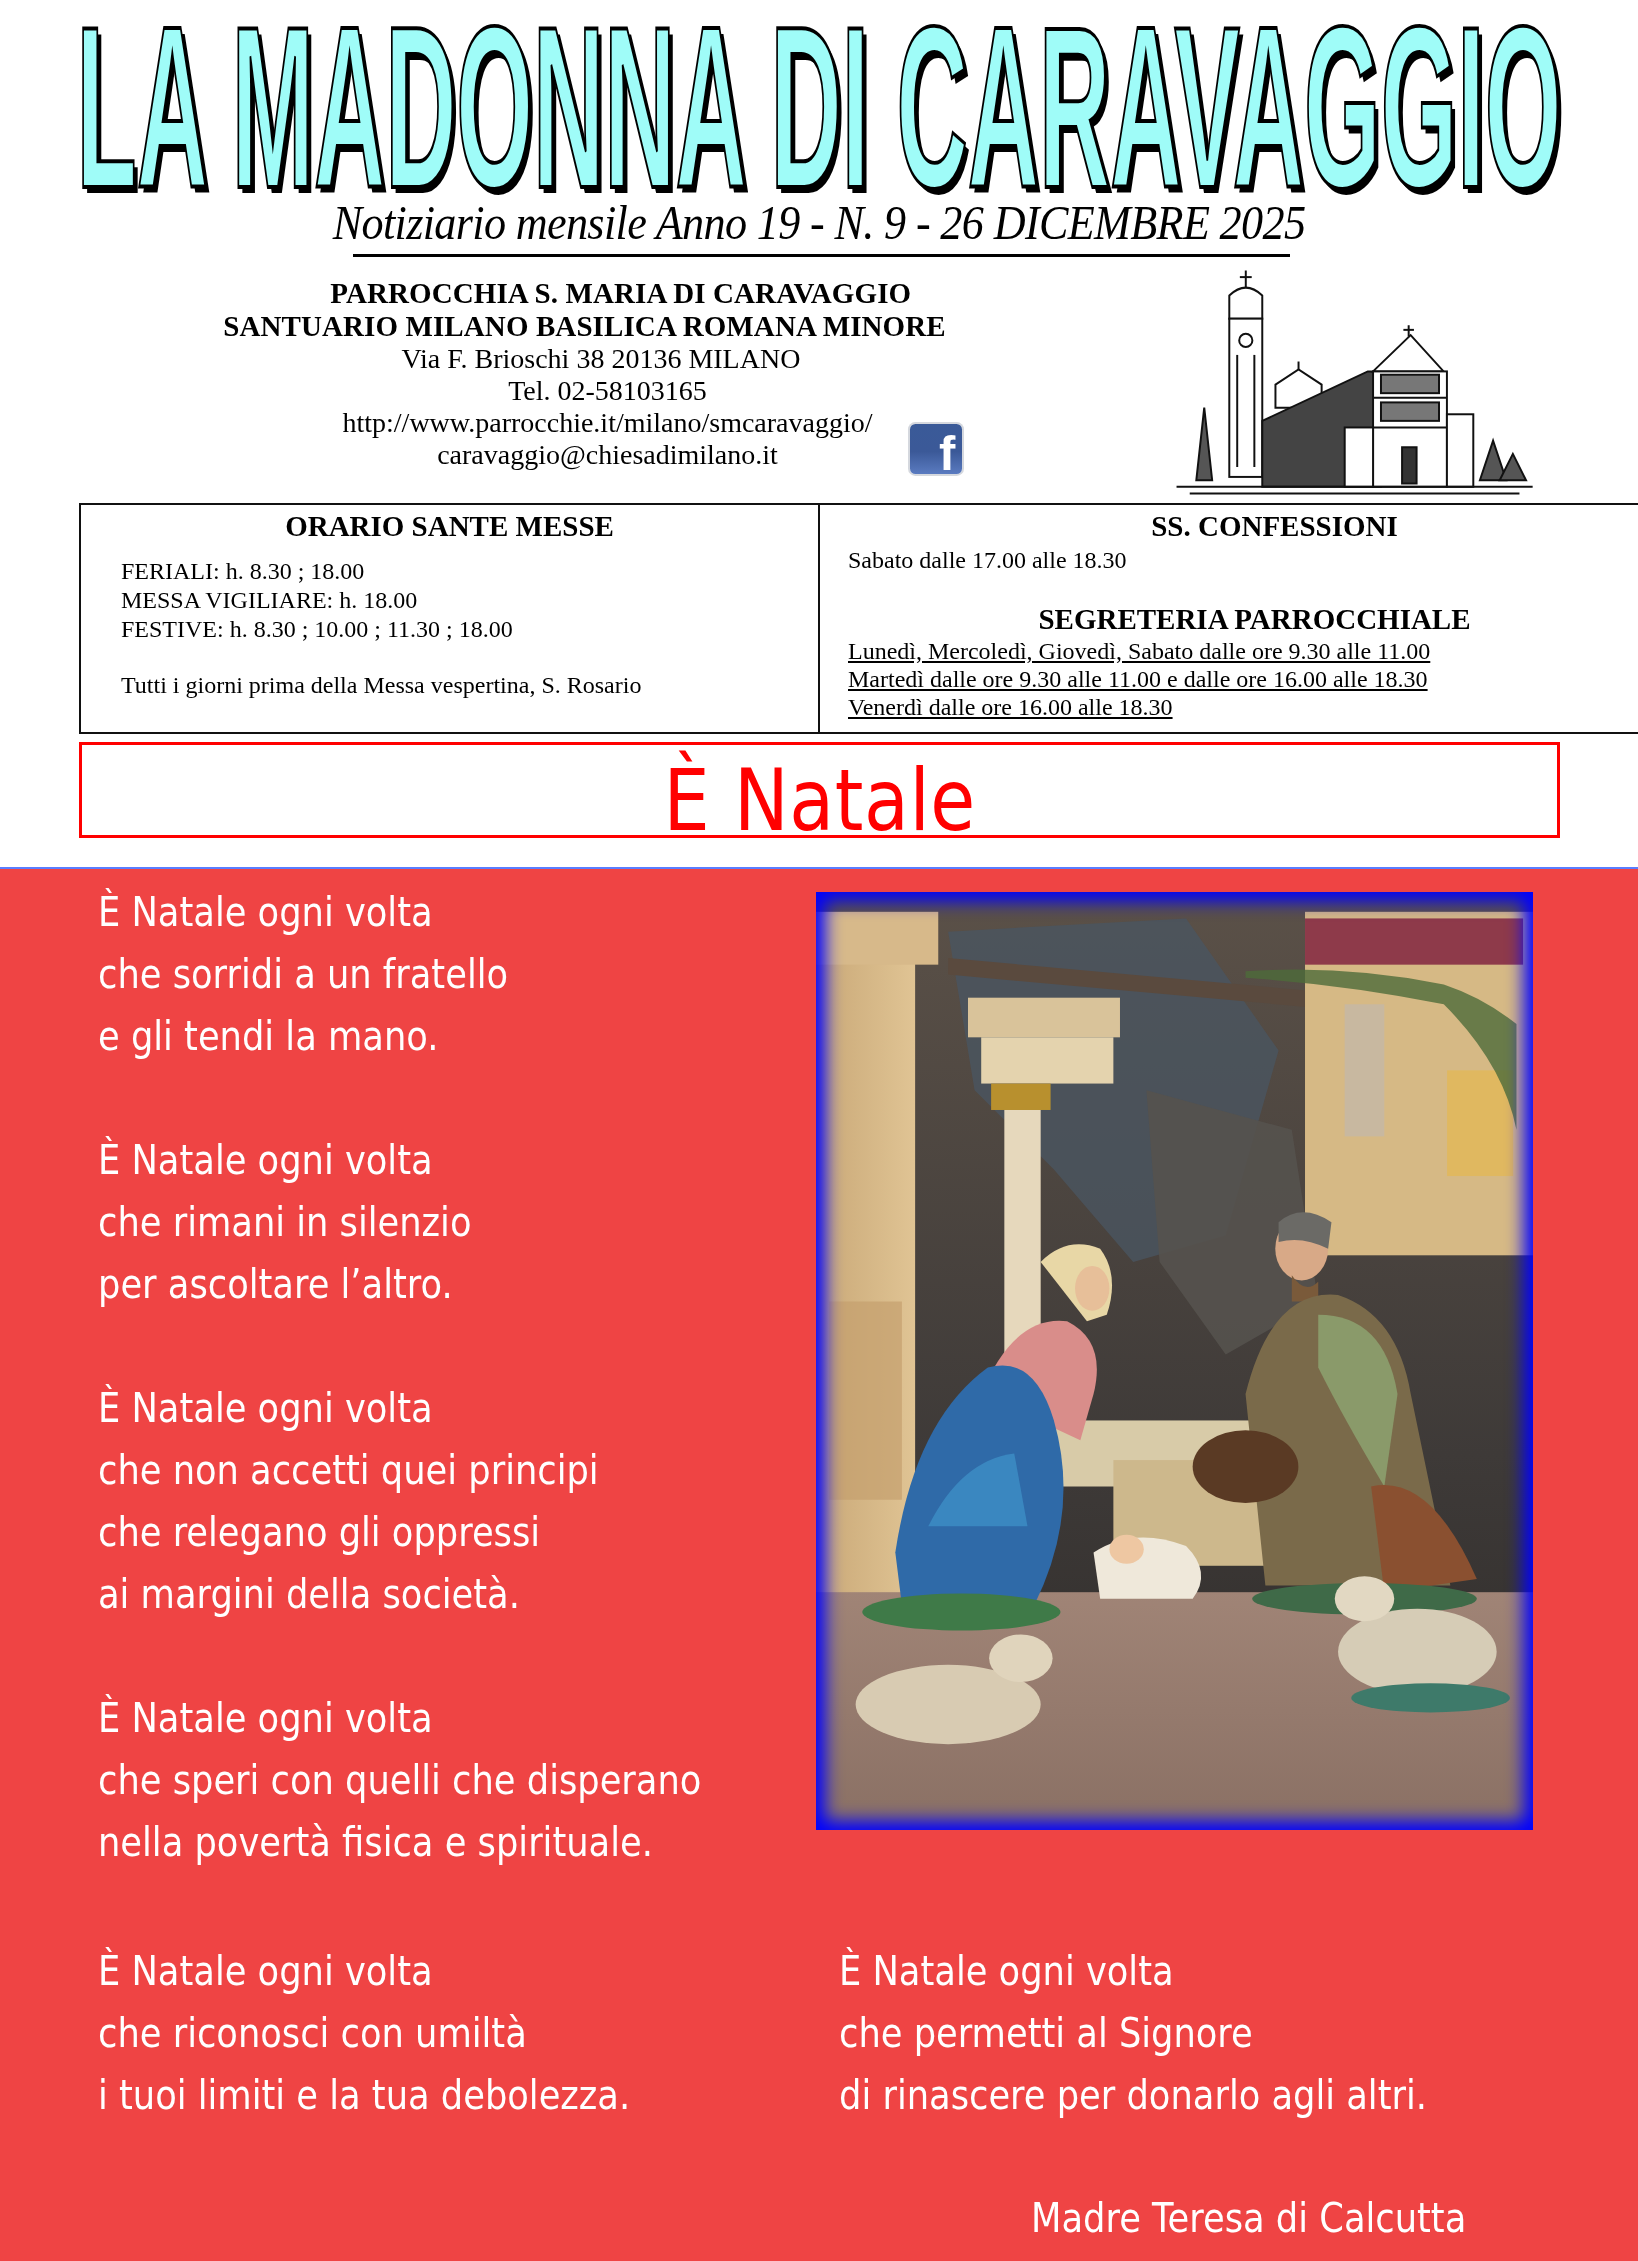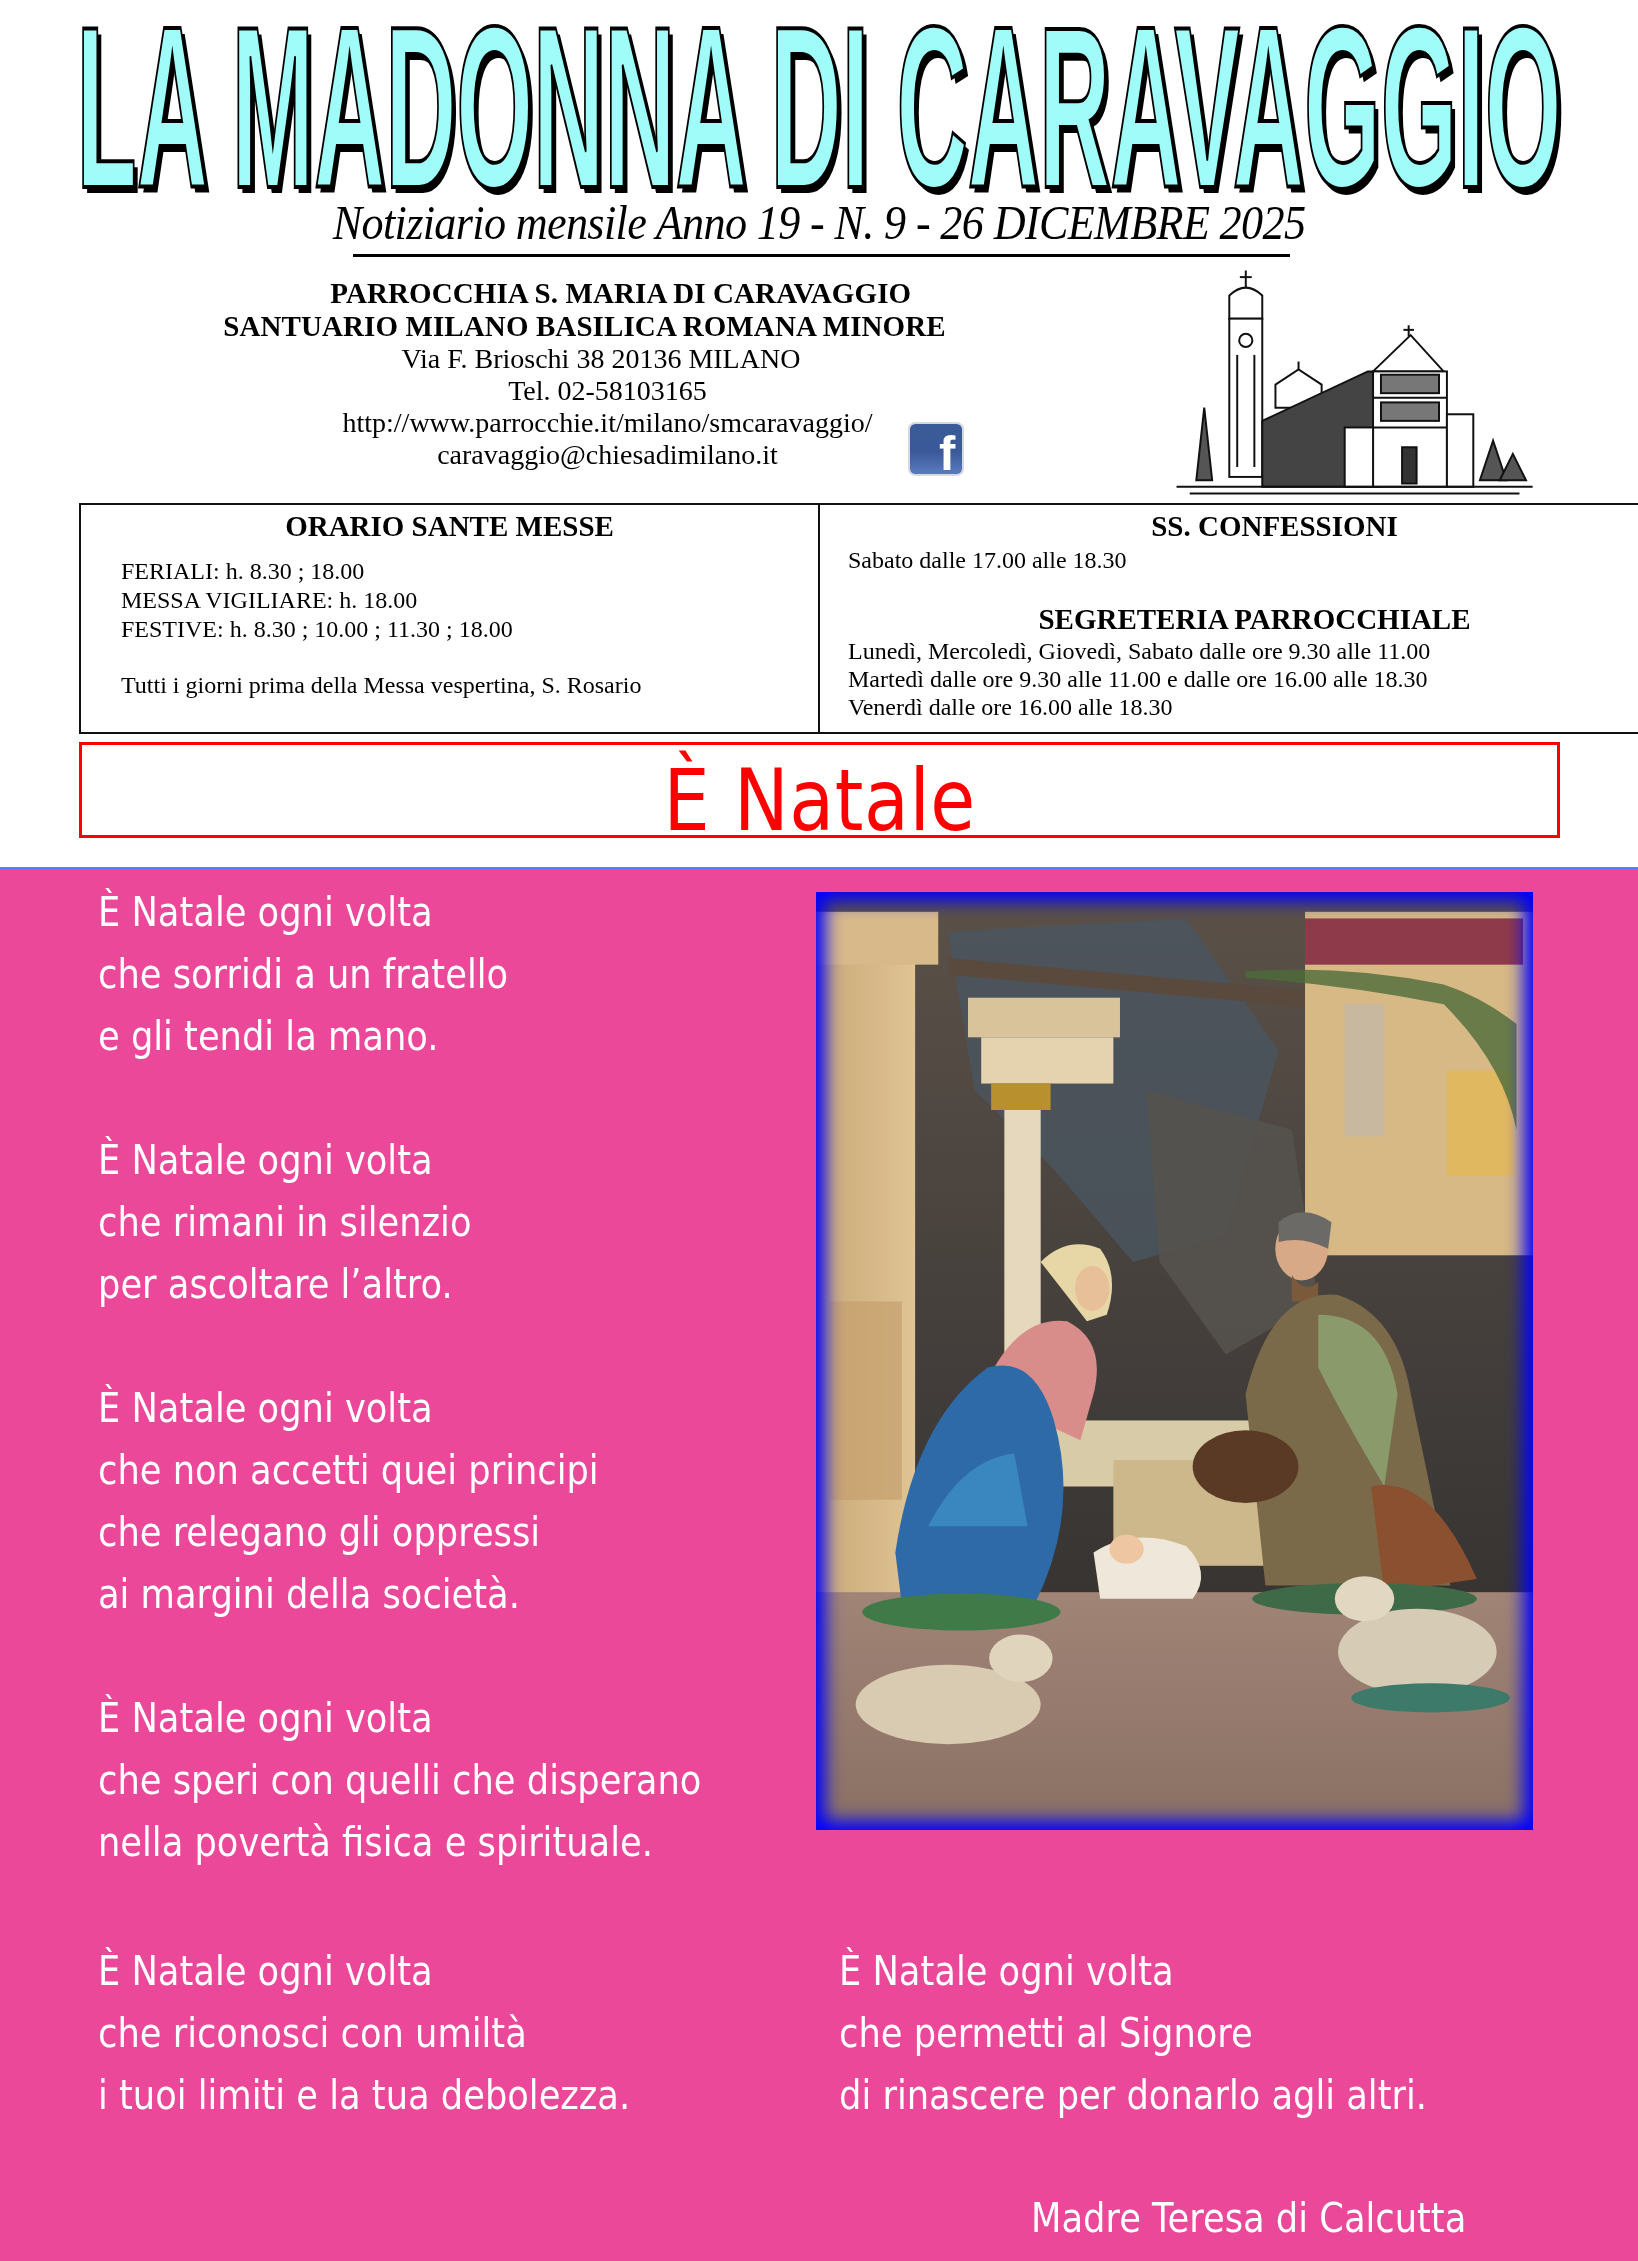--- a/index.html
+++ b/index.html
@@ -63,38 +63,38 @@
     .sched-title {
       text-align: center; font-weight: bold; font-size: 29px; line-height: 33px;
     }
     .sched-line { font-size: 24px; line-height: 29px; white-space: nowrap; }
     .col-left .sched-title { margin-top: 5.3px; }
     .col-left .lines { position: absolute; left: 40px; top: 52px; }
     .col-left .note { position: absolute; left: 40px; top: 166px; }
     .col-right .sched-title.first { margin-top: 5.3px; padding-left: 40px; }
     .col-right .conf-line { position: absolute; left: 28px; top: 41px; }
     .col-right .seg-title { position: absolute; left: 0; right: 0; top: 98px; }
-    .col-right .seg-lines { position: absolute; left: 28px; top: 132px; }
+    .col-right .seg-lines { position: absolute; left: 28px; top: 132px; text-decoration: underline; }
     .col-right .seg-lines .sched-line { line-height: 28px; }
 
     
     .heading-box {
       position: absolute; left: 79px; top: 742px; width: 1481px; height: 96px;
       border: 3.3px solid #ff0000; background: #fff; text-align: center;
     }
     .heading-box .heading {
       color: #ff0000; font-family: "DejaVu Sans", sans-serif;
       font-size: 85px; line-height: 112px; letter-spacing: 0.7px;
       display: inline-block; transform: scaleX(0.86);
     }
 
     
     .poem-area {
       position: absolute; left: 0; top: 867px; width: 1638px; height: 1395px;
-      background: #ec4899; border-top: 2px solid #5a7dff;
+      background: #ef4444; border-top: 2px solid #5a7dff;
     }
     .poem {
       position: absolute; color: #fff; font-family: "DejaVu Sans", sans-serif;
       font-size: 41px; line-height: 62px; white-space: nowrap;
       transform: scaleX(0.86); transform-origin: 0 0;
     }
     .poem .stanza { margin-bottom: 62px; }
     .poem .stanza:last-child { margin-bottom: 0; }
     .poem-left { left: 98px; top: 12px; }
     .poem-bottom-left { left: 98px; top: 1071px; }

